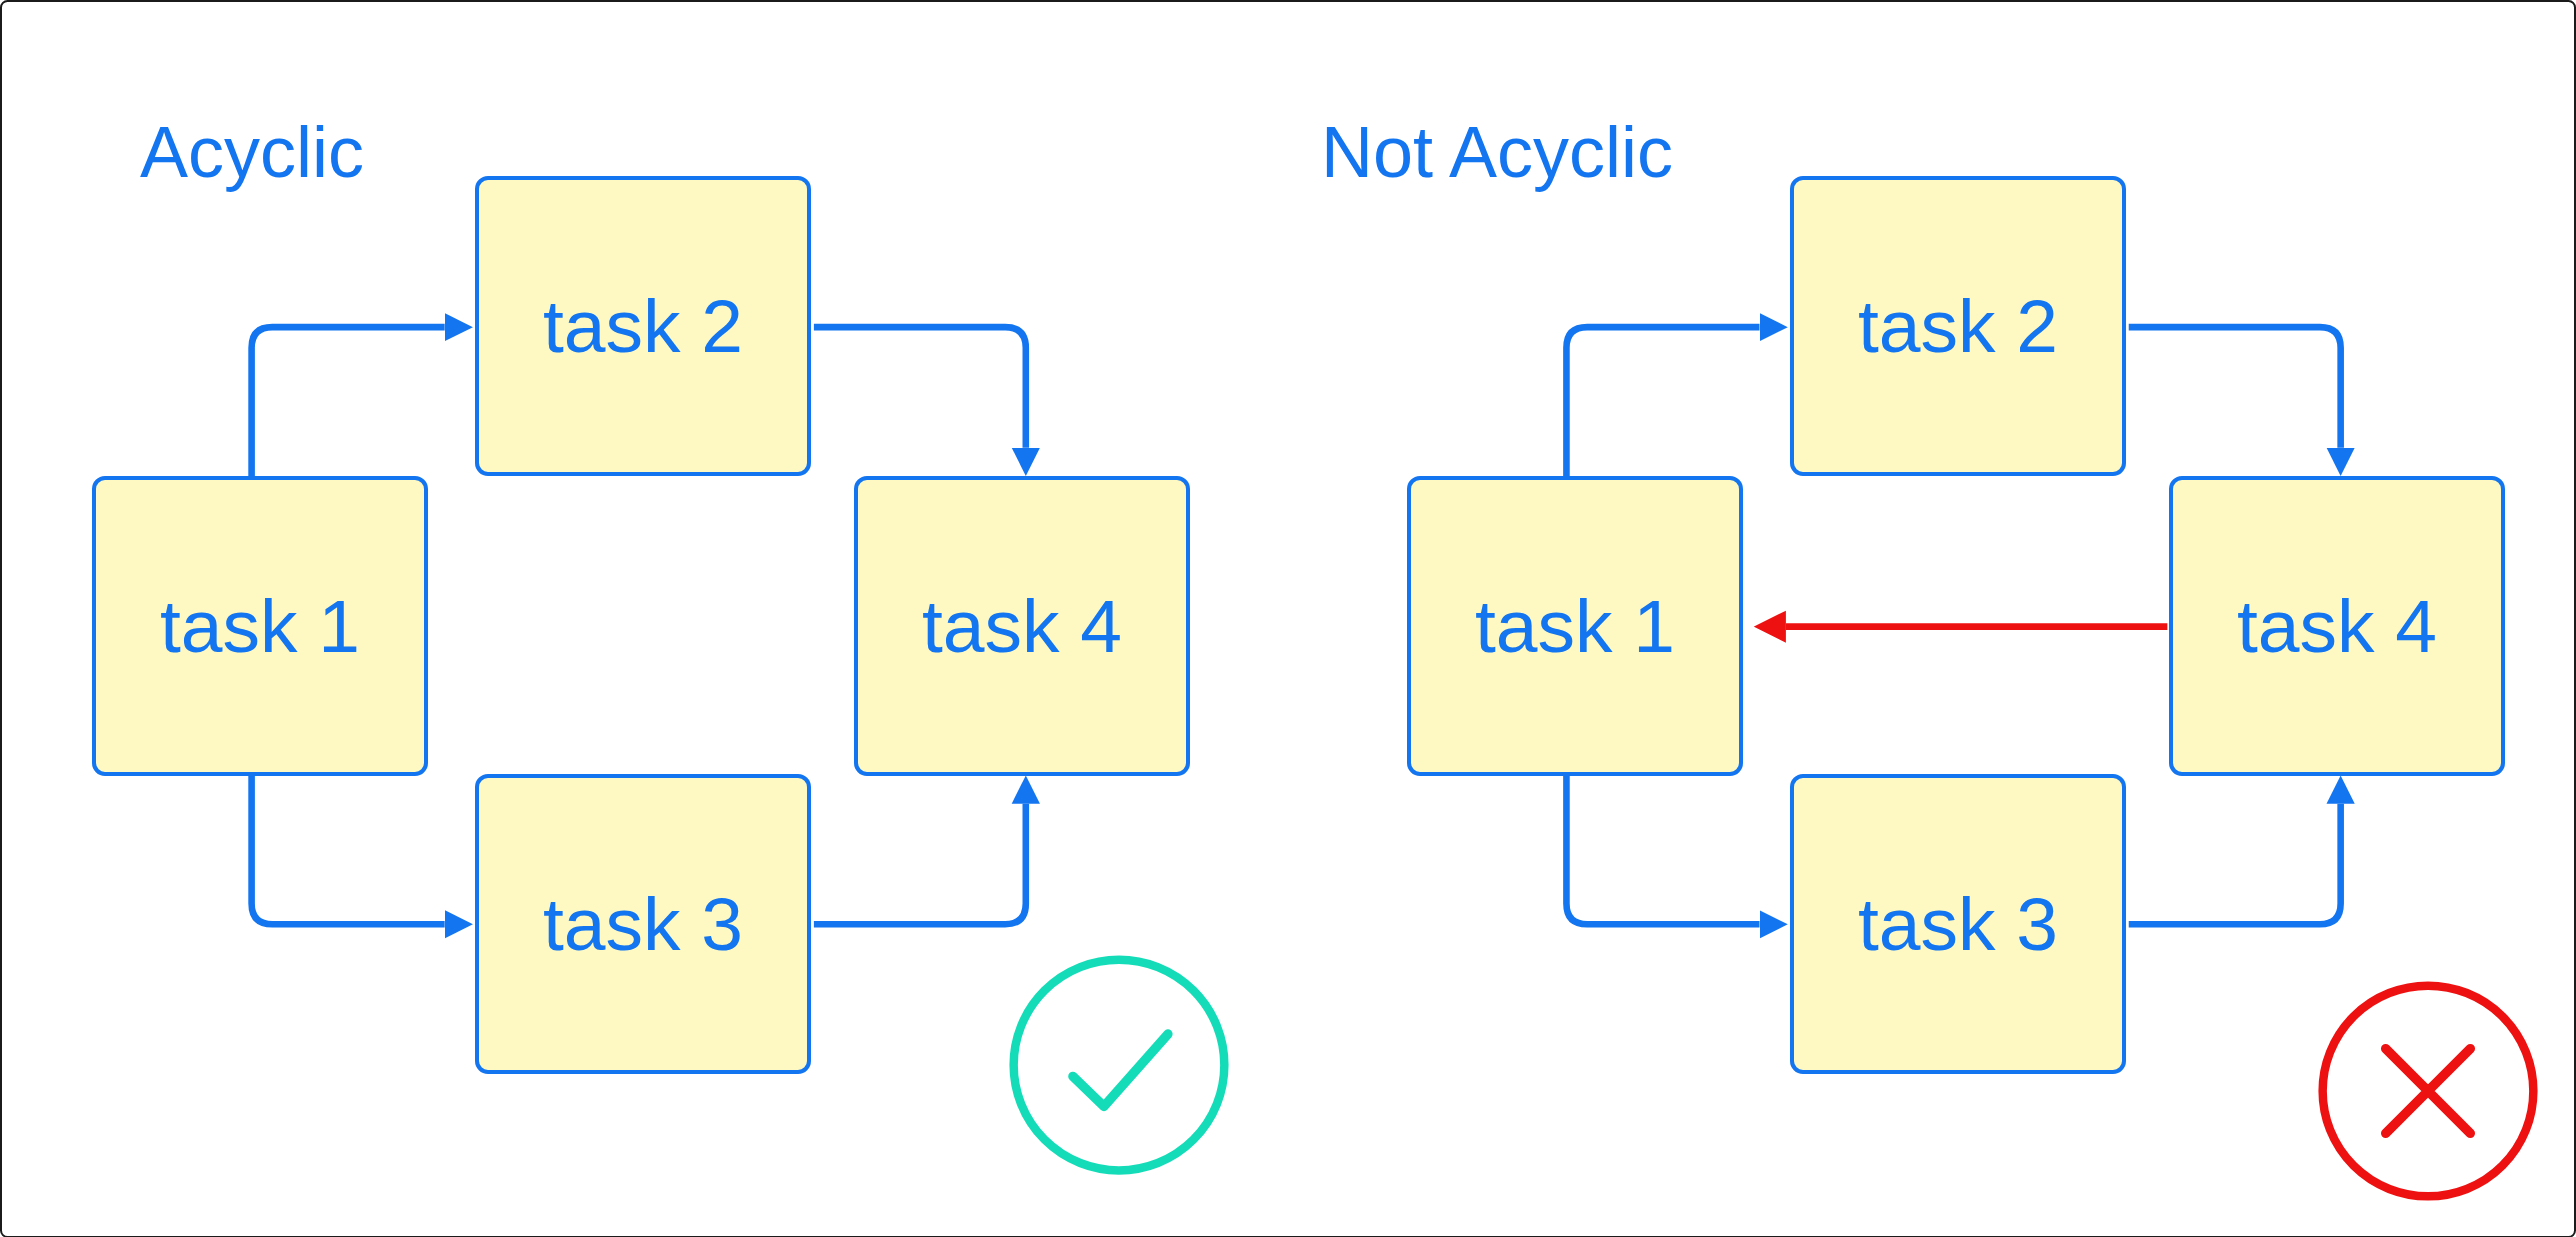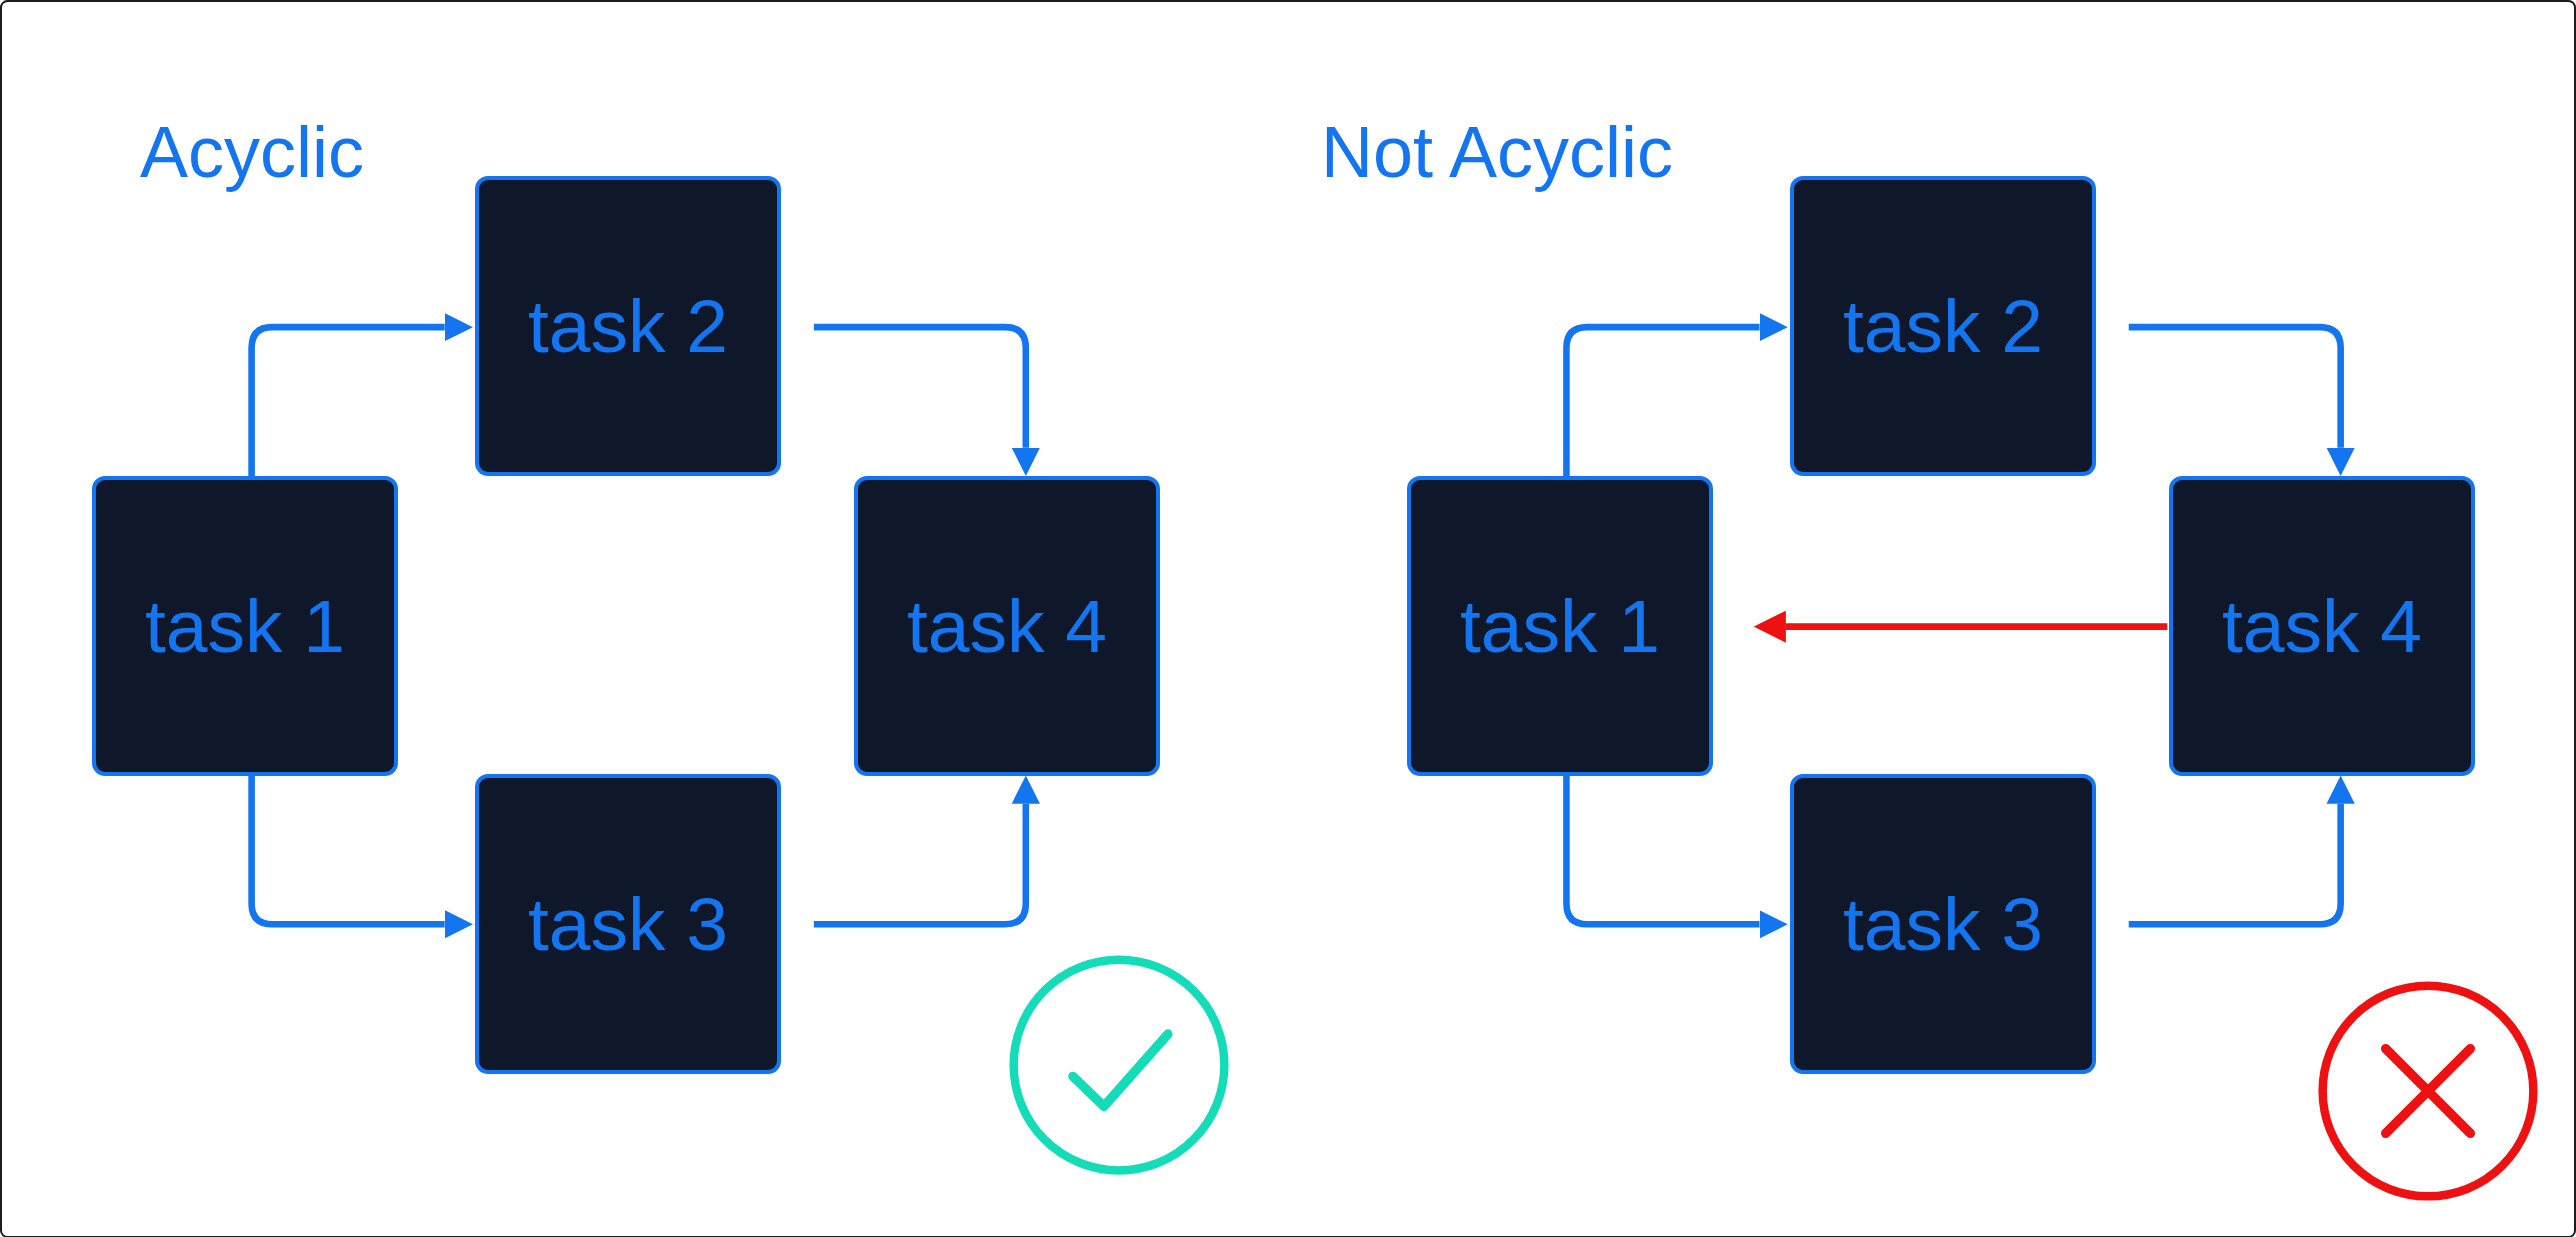--- a/index.html
+++ b/index.html
@@ -24,23 +24,23 @@
     line-height:1;
     color:#1375f0;
     letter-spacing:0px;
     white-space:nowrap;
     margin-top:40px;
   }
   #title-acyclic{left:138px;}
   #title-not-acyclic{left:1319px;text-align:right;}
   .dag-node{
     position:absolute;
-    width:306px;height:300px;
+    width:336px;height:300px;
     box-sizing:border-box;
-    background:#0f172a;
+    background:#fef9c3;
     border:4.7px solid #1375f0;
     border-radius:13px;
     display:flex;align-items:center;justify-content:center;
   }
   .dag-node .node-label{
     color:#1375f0;
     font-size:75px;
     line-height:1;
     white-space:nowrap;
   }

